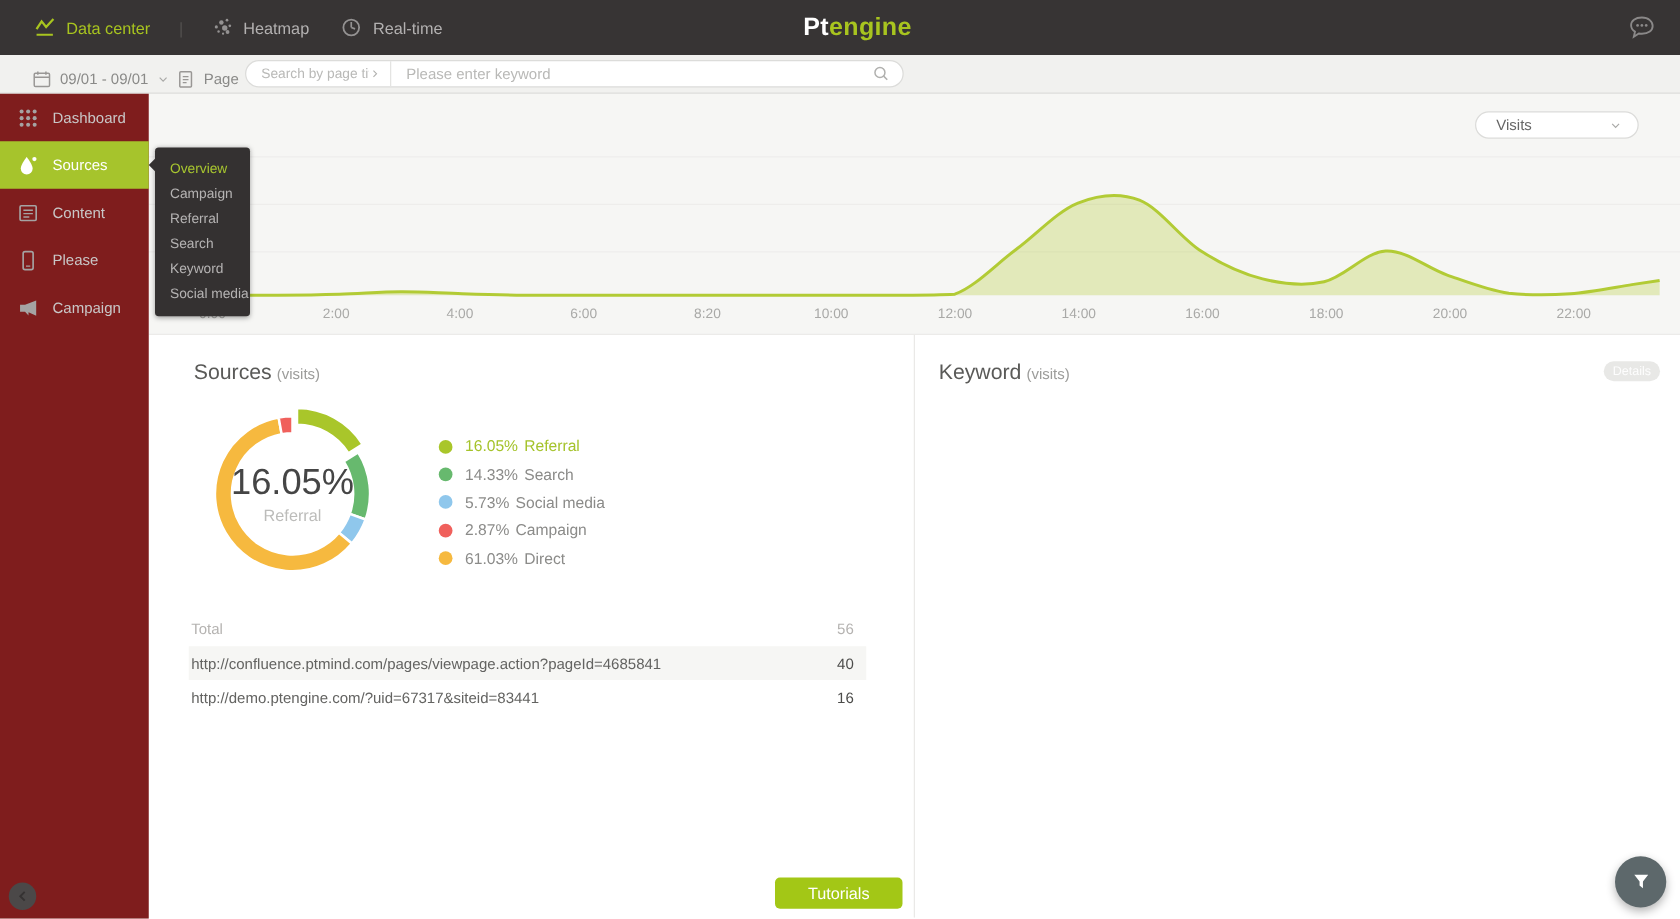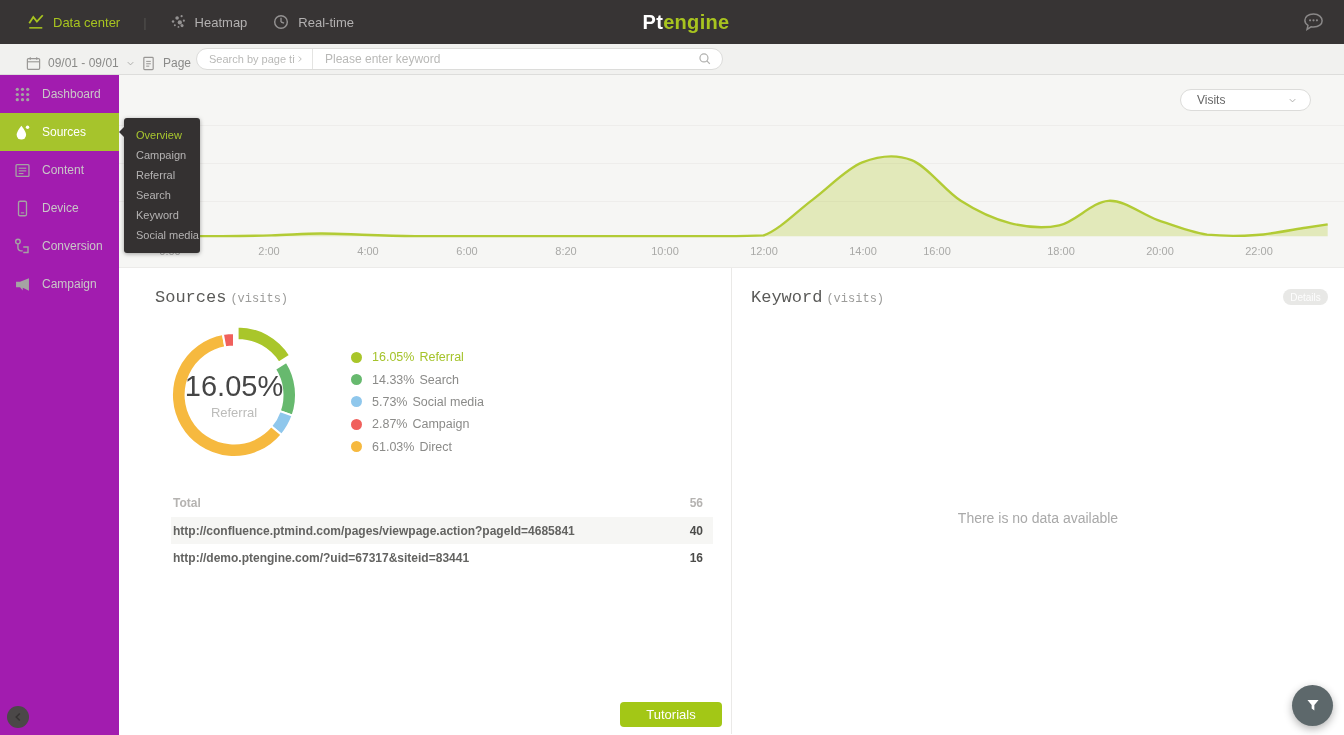--- a/index.html
+++ b/index.html
@@ -29,21 +29,21 @@
   .search-capsule { position:absolute; left:196px; top:4px; width:527px; height:22px; background:#fff; border:1px solid #dcdcda; border-radius:12px; display:flex; align-items:center; }
   .sc-left { width:116px; height:100%; display:flex; align-items:center; padding:0 5px 0 12px; border-right:1px solid #e4e4e2; }
   .sc-left input { width:86px; border:none; outline:none; background:transparent; font-size:11px; color:#555; font-family:inherit; }
   .sc-right { flex:1; height:100%; display:flex; align-items:center; padding:0 9px 0 12px; }
   .sc-right input { flex:1; border:none; outline:none; background:transparent; font-size:12px; color:#555; font-family:inherit; }
   input::placeholder { color:#b9b9b7; }
   .sc-chev { width:10px; height:10px; color:#b0b0ae; display:inline-flex; }
   .sc-search { width:16px; height:16px; color:#b0b0ae; display:inline-flex; cursor:pointer; }
 
   
-  .sidebar { position:absolute; top:75px; left:0; bottom:0; width:119px; background:#a21caf; z-index:25; }
+  .sidebar { position:absolute; top:75px; left:0; bottom:0; width:119px; background:#7f1d1d; z-index:25; }
   .sb-item { height:38px; display:flex; align-items:center; padding-left:13px; gap:10px; color:#c9c7c7; font-size:12px; cursor:pointer; }
   .sb-item .sb-icon { width:19px; height:19px; color:#a5a3a3; display:inline-flex; align-items:center; justify-content:center; }
   .sb-item.active { background:#a6c42c; color:#ffffff; }
   .sb-item.active .sb-icon { color:#ffffff; }
   .back-btn { position:absolute; left:7px; bottom:7px; width:22px; height:22px; border-radius:50%; background:#4b4848; color:#353232; display:flex; align-items:center; justify-content:center; cursor:pointer; }
   .back-btn span { width:14px; height:14px; display:inline-flex; }
 
   
   .flyout { position:absolute; left:124px; top:118px; width:76px; background:#343131; border-radius:3px; padding:7px 0 8px; z-index:40; box-shadow:0 1px 4px rgba(0,0,0,.35); }
   .flyout:before { content:""; position:absolute; left:-5px; top:9px; border-top:5px solid transparent; border-bottom:5px solid transparent; border-right:5px solid #343131; }
@@ -56,36 +56,36 @@
   .gridline { position:absolute; left:0; right:0; height:1px; background:#eeedeb; }
   #area-svg { position:absolute; left:0; top:0; }
   .y-zero { position:absolute; left:0; top:156px; width:36px; text-align:right; font-size:11px; color:#a9a9a7; }
   .tick { position:absolute; top:170px; transform:translateX(-50%); font-size:11px; color:#a9a9a7; white-space:nowrap; }
   .visits-select { position:absolute; top:14px; right:33px; width:131px; height:22px; border:1px solid #dcdcda; border-radius:12px; background:#fff; display:flex; align-items:center; justify-content:space-between; padding:0 12px 0 16px; font-size:12px; color:#666; cursor:pointer; z-index:5; }
 
   
   .panels { display:flex; height:466px; background:#fff; }
   .panel-sources { position:relative; width:612px; }
   .panel-keyword { position:relative; flex:1; border-left:1px solid #eae9e7; }
-  .panel-title { position:absolute; top:20px; left:36px; font-size:17px; color:#5a5a58;font-family:Liberation Mono, monospace; }
+  .panel-title { position:absolute; top:20px; left:36px; font-size:17px; color:#5a5a58; }
   .panel-keyword .panel-title { left:19px; }
   .panel-title .sub { font-size:12px; color:#9c9c9a; margin-left:4px; }
 
   .donut-wrap { position:absolute; left:42px; top:54px; width:146px; height:146px; }
   .donut-center { position:absolute; inset:0; display:flex; flex-direction:column; align-items:center; justify-content:center; pointer-events:none; }
   .dc-value { font-size:29px; color:#454545; }
   .dc-label { font-size:13px; color:#bcbcba; margin-top:2px; }
 
   .legend { position:absolute; left:232px; top:78px; }
   .legend-item { display:flex; align-items:center; height:22.4px; font-size:12.5px; color:#8b8b89; cursor:pointer; }
   .legend-item.hl { color:#a5c32b; }
   .l-dot { width:11px; height:11px; border-radius:50%; margin-right:10px; flex:none; }
   .l-pct { margin-right:5px; }
 
-  .src-table { position:absolute; left:52px; top:221px; width:542px; font-size:12px;font-weight:bold; }
+  .src-table { position:absolute; left:32px; top:221px; width:542px; font-size:12px; }
   .t-row { display:flex; justify-content:space-between; align-items:center; height:27px; padding:0 10px 0 2px; color:#636361; cursor:pointer; }
   .t-row .t-val { color:#4c4c4a; }
   .t-row.odd { background:#f6f6f4; }
   .t-total { height:28px; color:#b5b3b1; cursor:default; }
   .t-total .t-val { color:#b5b3b1; }
 
   .tutorials-btn { position:absolute; right:9px; top:434px; width:102px; height:25px; background:#a3c716; color:#fff; font-size:13px; border:none; border-radius:4px; display:flex; align-items:center; justify-content:center; cursor:pointer; font-family:inherit;margin-left:43px; }
   .details-btn { position:absolute; top:21px; right:16px; width:45px; height:16px; border-radius:8px; background:#e8e8e6; color:#fdfdfd; font-size:10px; display:flex; align-items:center; justify-content:center; }
   .empty-text { position:absolute; top:242px; left:0; right:0; text-align:center; font-size:14px; color:#a9a9a9; }
 
@@ -240,31 +240,21 @@
         </span>
         <span>Content</span>
       </div>
       <div class="sb-item">
         <span class="sb-icon">
           <svg viewBox="0 0 20 20">
             <rect x="5.8" y="2.4" width="8.4" height="15.2" rx="1.6" fill="none" stroke="currentColor" stroke-width="1.4"></rect>
             <line x1="8.2" y1="14.6" x2="11.8" y2="14.6" stroke="currentColor" stroke-width="1.2"></line>
           </svg>
         </span>
-        <span>Device</span>
-      </div>
-      <div class="sb-item">
-        <span class="sb-icon">
-          <svg viewBox="0 0 20 20">
-            <circle cx="5.2" cy="4.8" r="2.4" fill="none" stroke="currentColor" stroke-width="1.5"></circle>
-            <path d="M5.2 7.2 v4.2 a3.2 3.2 0 0 0 3.2 3.2 h1.8" fill="none" stroke="currentColor" stroke-width="1.5"></path>
-            <path d="M10.8 10.6 h5 v5.8 h-5" fill="none" stroke="currentColor" stroke-width="1.5"></path>
-          </svg>
-        </span>
-        <span>Conversion</span>
+        <span>Please</span>
       </div>
       <div class="sb-item">
         <span class="sb-icon">
           <svg viewBox="0 0 20 20" fill="currentColor">
             <path d="M16.8 3.5 v13 l-6.5-3 v2.8 l-2.9-3.3 H3.2 V7.2 h4.2 Z"></path>
           </svg>
         </span>
         <span>Campaign</span>
       </div>
     </div>
@@ -289,21 +279,21 @@
     <div class="y-zero">0</div>
     <div id="ticks">
         <div class="tick" style="left: 51px;">0:00</div>
         <div class="tick" style="left: 150px;">2:00</div>
         <div class="tick" style="left: 249px;">4:00</div>
         <div class="tick" style="left: 348px;">6:00</div>
         <div class="tick" style="left: 447px;">8:20</div>
         <div class="tick" style="left: 546px;">10:00</div>
         <div class="tick" style="left: 645px;">12:00</div>
         <div class="tick" style="left: 744px;">14:00</div>
-        <div class="tick" style="left: 818px;">16:00</div>
+        <div class="tick" style="left: 843px;">16:00</div>
         <div class="tick" style="left: 942px;">18:00</div>
         <div class="tick" style="left: 1041px;">20:00</div>
         <div class="tick" style="left: 1140px;">22:00</div>
       </div>
     <div class="visits-select">
       <span>Visits</span>
       <span class="chev">
           <svg viewBox="0 0 20 20">
             <polyline points="5,7.5 10,12.5 15,7.5" fill="none" stroke="currentColor" stroke-width="1.7"></polyline>
           </svg>
@@ -372,21 +362,20 @@
           </div>
         </div>
       <button class="tutorials-btn">Tutorials</button>
     </div>
 
     <div class="panel-keyword">
       <div class="panel-title">
         <span>Keyword</span><span class="sub">(visits)</span>
       </div>
       <div class="details-btn">Details</div>
-      <div class="empty-text">There is no data available</div>
     </div>
   </div>
 </div>
 
 <div class="flyout" id="flyout">
     <div class="fo-item active">Overview</div>
     <div class="fo-item">Campaign</div>
     <div class="fo-item">Referral</div>
     <div class="fo-item">Search</div>
     <div class="fo-item">Keyword</div>

